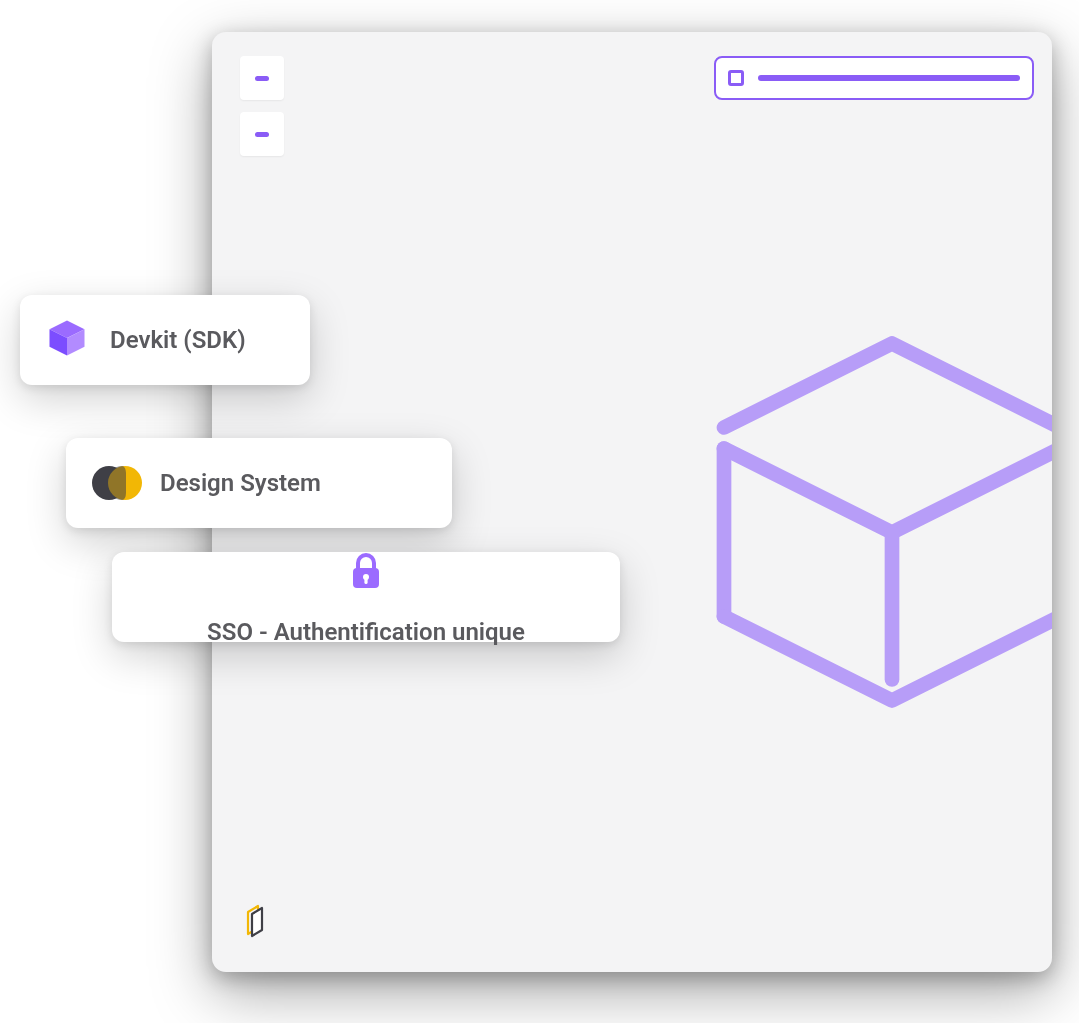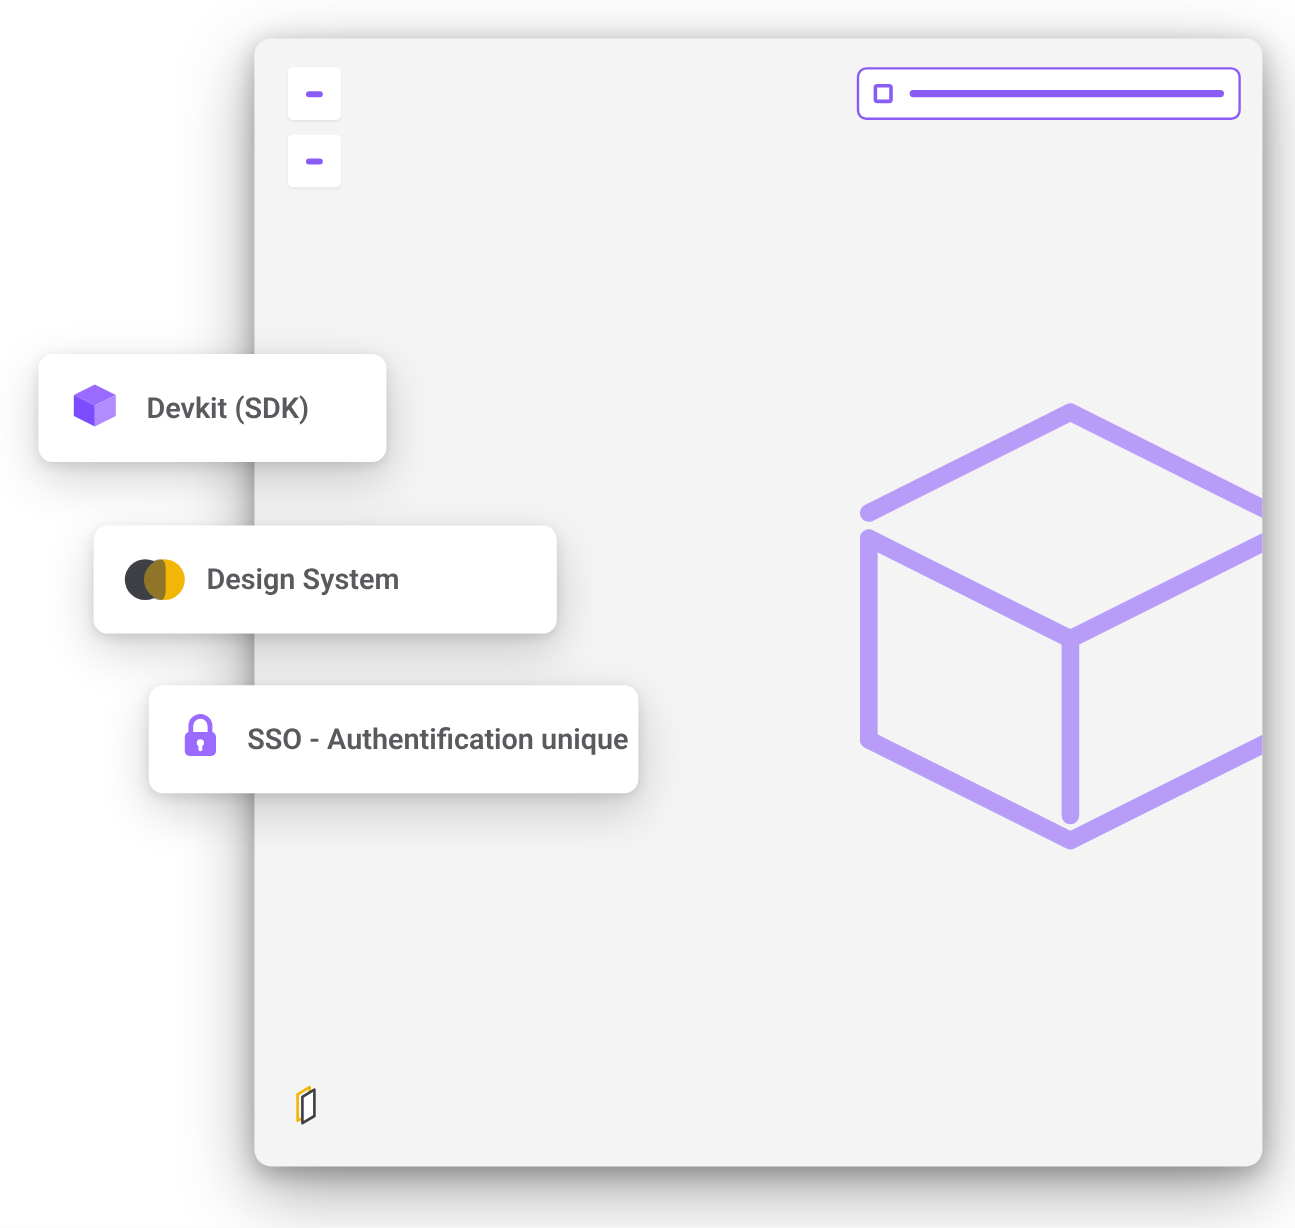--- a/index.html
+++ b/index.html
@@ -91,33 +91,32 @@
   .card {
     position: absolute;
     background: #ffffff;
     border-radius: 12px;
     box-shadow: 0 14px 40px rgba(0,0,0,0.18), 0 3px 10px rgba(0,0,0,0.10);
     display: flex;
     align-items: center;
     padding: 0 26px;
     gap: 22px;
     height: 90px;
-    margin-left: 12px;
   }
   .card .label {
     font-size: 24px;
     font-weight: 600;
     color: #5a5a5e;
     white-space: nowrap;
   }
   .card .ico { flex: 0 0 auto; }
 
   .card.devkit { left: 20px;  top: 295px; width: 290px; }
   .card.design { left: 66px;  top: 438px; width: 386px; }
-  .card.sso    { left: 112px; top: 571px; width: 408px; }
+  .card.sso    { left: 112px; top: 552px; width: 508px; flex-direction: column; }
 
   .overlap-icon { position: relative; width: 46px; height: 36px; }
   .overlap-icon .c { position: absolute; width: 34px; height: 34px; border-radius: 50%; top: 1px; }
   .overlap-icon .c.dark { left: 0; background: #3f3f46; z-index: 1; }
   .overlap-icon .c.gold { left: 16px; background: #f2b705; z-index: 2; }
   .overlap-icon .c.blend {
     left: 16px; width: 18px; height: 34px;
     background: #3f3f46;
     border-top-left-radius: 34px;
     border-bottom-left-radius: 34px;

